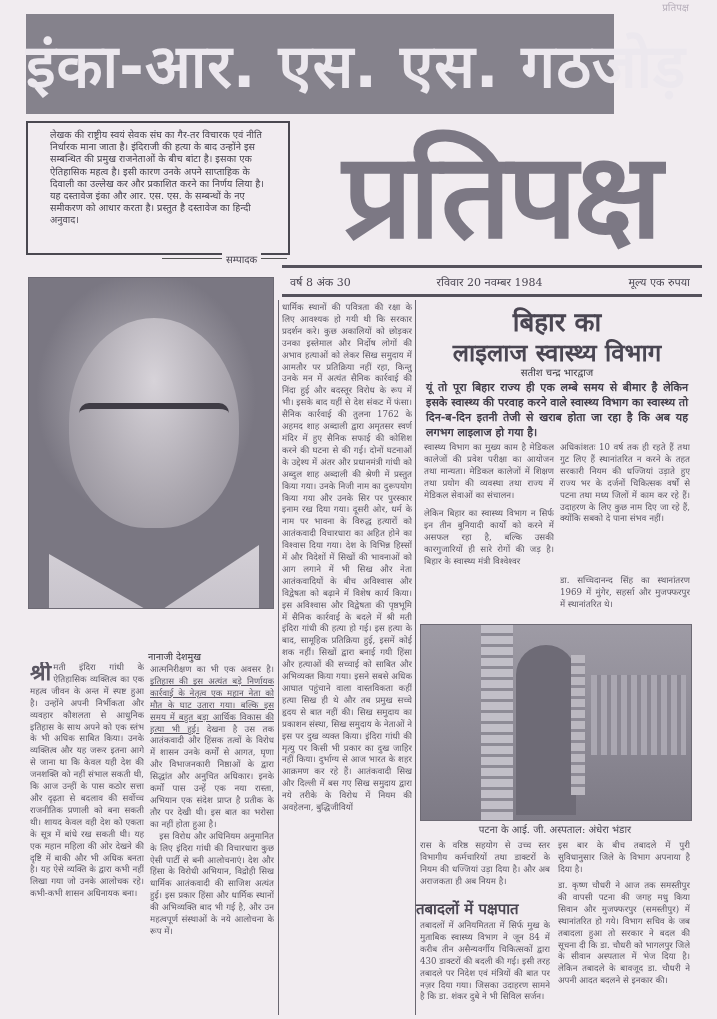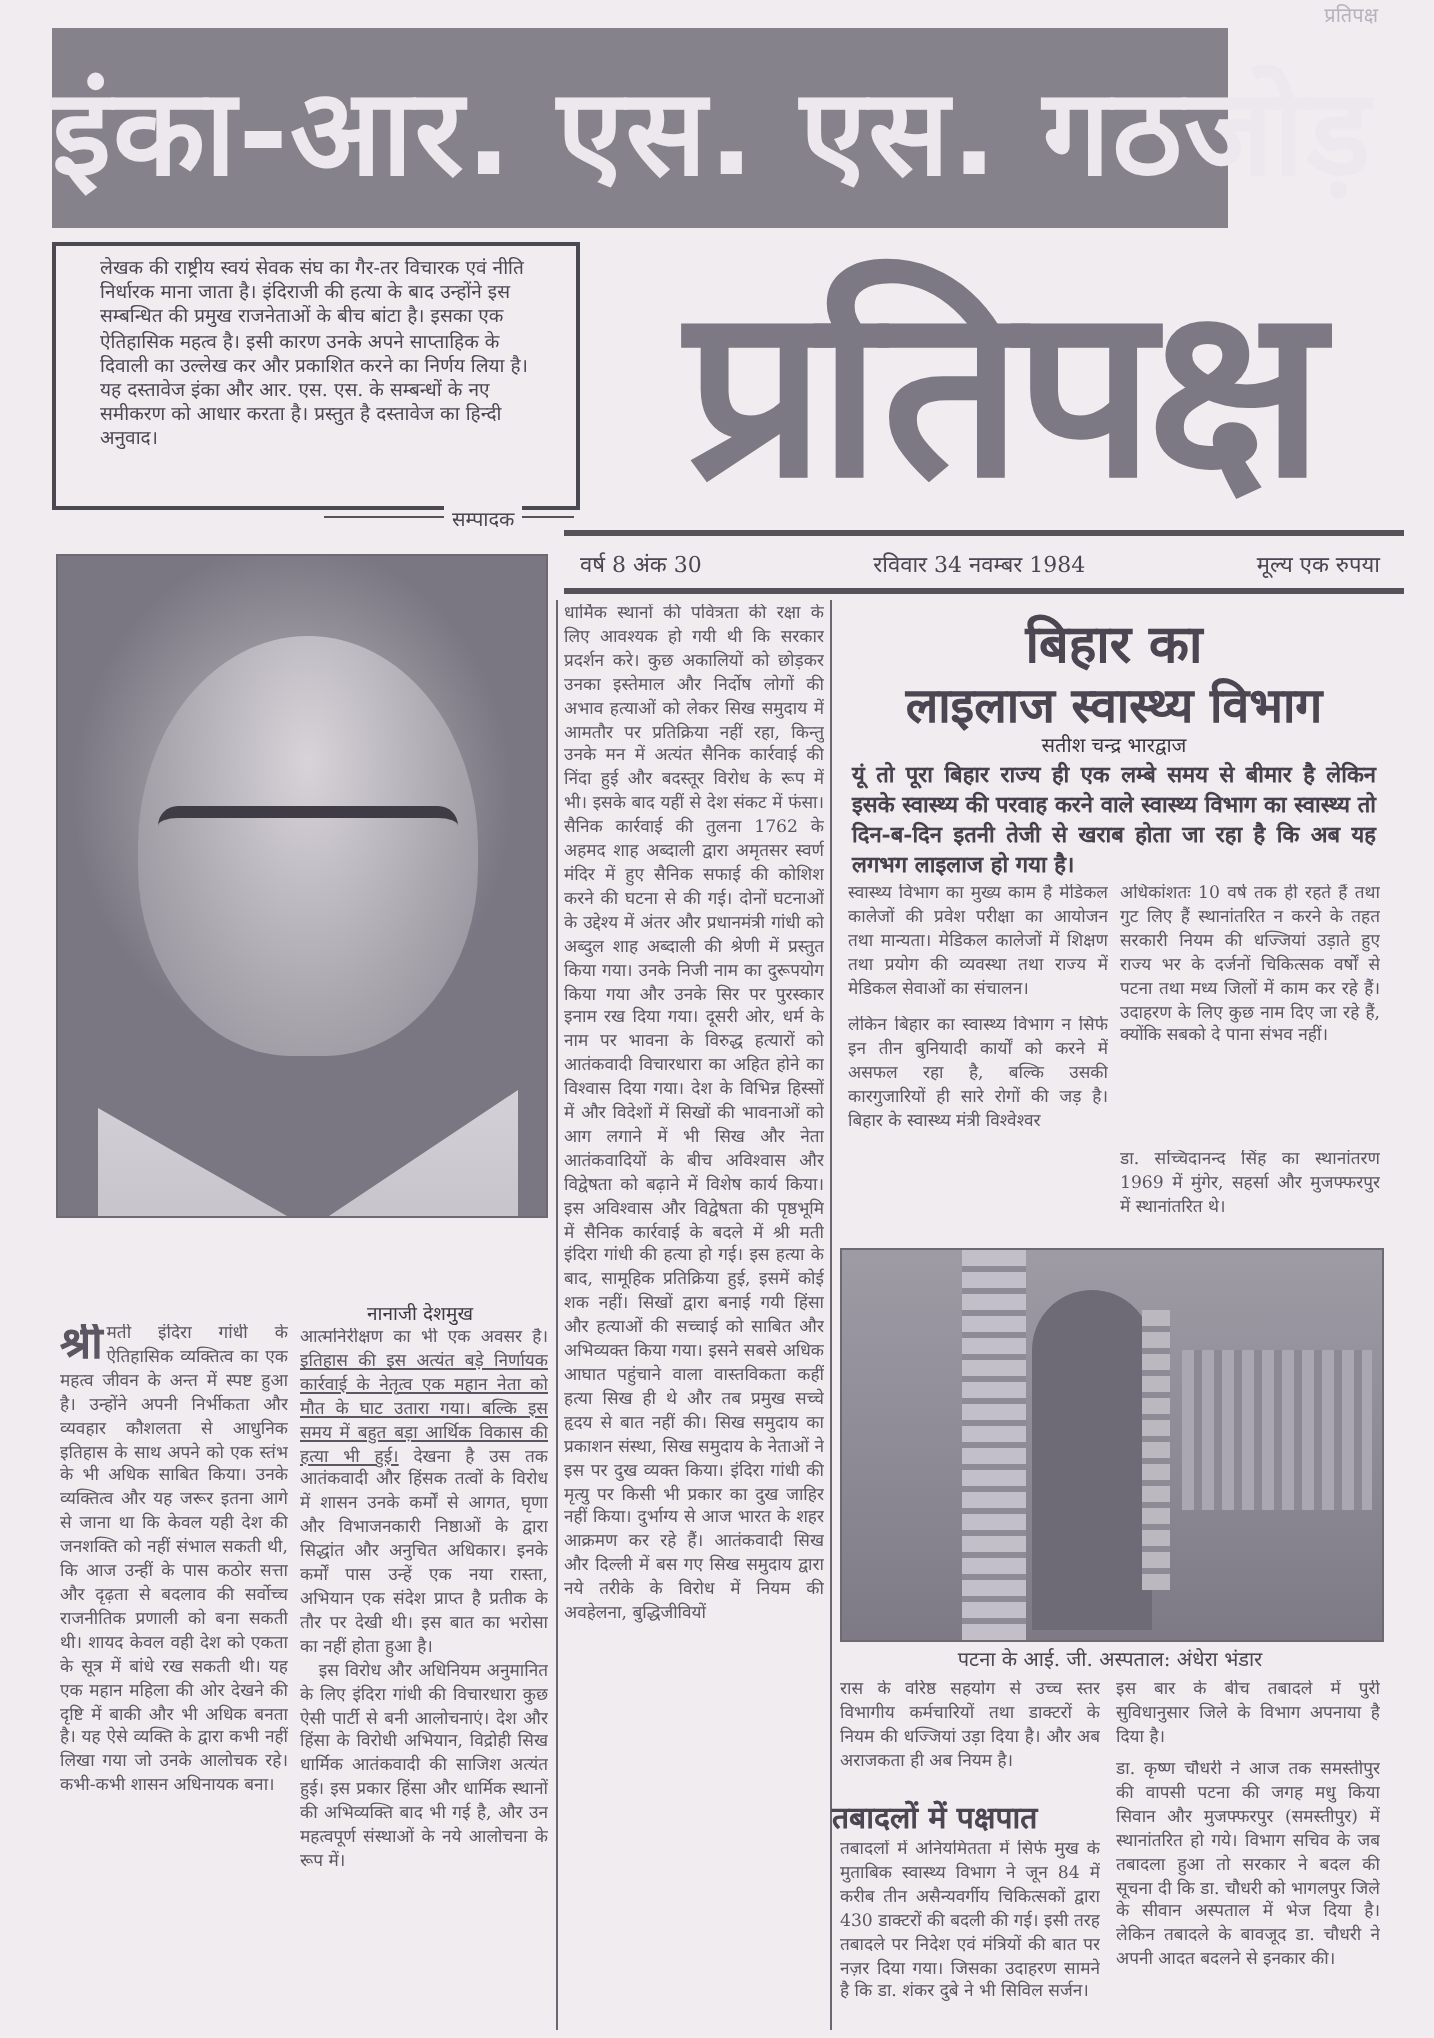--- a/index.html
+++ b/index.html
@@ -75,21 +75,21 @@
 
   .col-rule { position: absolute; border-left: 1px solid #6a6770; }
 
   .article-title { position: absolute; text-align: center; color: #4a4652; font-family: "DejaVu Sans", sans-serif; }
   .bihar-t1 { left: 410px; top: 303px; width: 270px; font-size: 26px; font-weight: bold; }
   .bihar-t2 { left: 410px; top: 335px; width: 270px; font-size: 24px; font-weight: bold; }
   .bihar-byline { position: absolute; left: 410px; top: 365px; width: 270px; text-align: center; font-size: 10px; }
   .bihar-lede { position: absolute; left: 414px; top: 380px; width: 262px; font-size: 11px; line-height: 15px; font-weight: bold; text-align: justify; color: #45414d; }
 
   .atma-title { left: 20px; top: 628px; width: 240px; font-size: 16px; font-weight: bold; }
-  .atma-byline { position: absolute; left: 136px; top: 650px; width: 124px; text-align: center; font-size: 9.5px; }
+  .atma-byline { position: absolute; left: 136px; top: 650px; width: 124px; font-size: 9.5px; }
 
   .tabadle-title { left: 404px; top: 898px; width: 140px; font-size: 15px; font-weight: bold; text-align: left; }
 
   .body-text {
     position: absolute; font-size: 8.6px; line-height: 11.9px; text-align: justify;
     color: #5a5662; overflow: hidden;
   }
   .body-text.dropcap::first-letter { font-size: 22px; font-weight: bold; float: left; line-height: 20px; margin-right: 2px; }
   .underline { text-decoration: underline; }
 </style>
@@ -110,21 +110,21 @@
   <div class="editor-rule"></div>
   <div class="editor-sig">सम्पादक</div>
 
   <div class="masthead">
     <div class="masthead-title">प्रतिपक्ष</div>
   </div>
 
   <div class="dateline-rule-top"></div>
   <div class="dateline">
     <span>वर्ष 8 अंक 30</span>
-    <span>रविवार 34 नवम्बर 1984</span>
+    <span>रविवार 20 नवम्बर 1984</span>
     <span>मूल्य एक रुपया</span>
   </div>
   <div class="dateline-rule-bot"></div>
 
   <div class="photo photo-portrait">
     <div class="portrait-face"></div>
     <div class="portrait-glasses"></div>
     <div class="portrait-collar"></div>
   </div>
 

